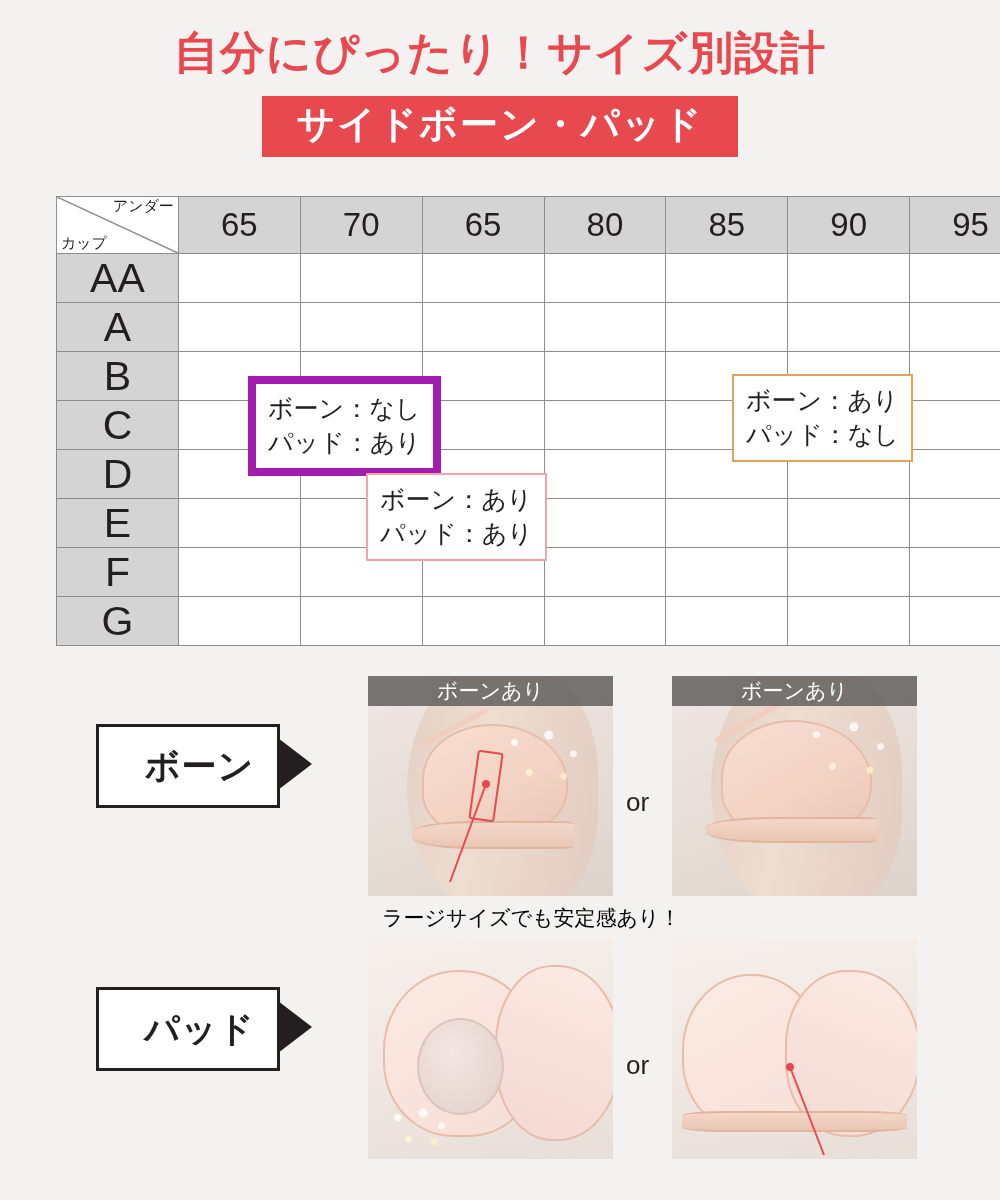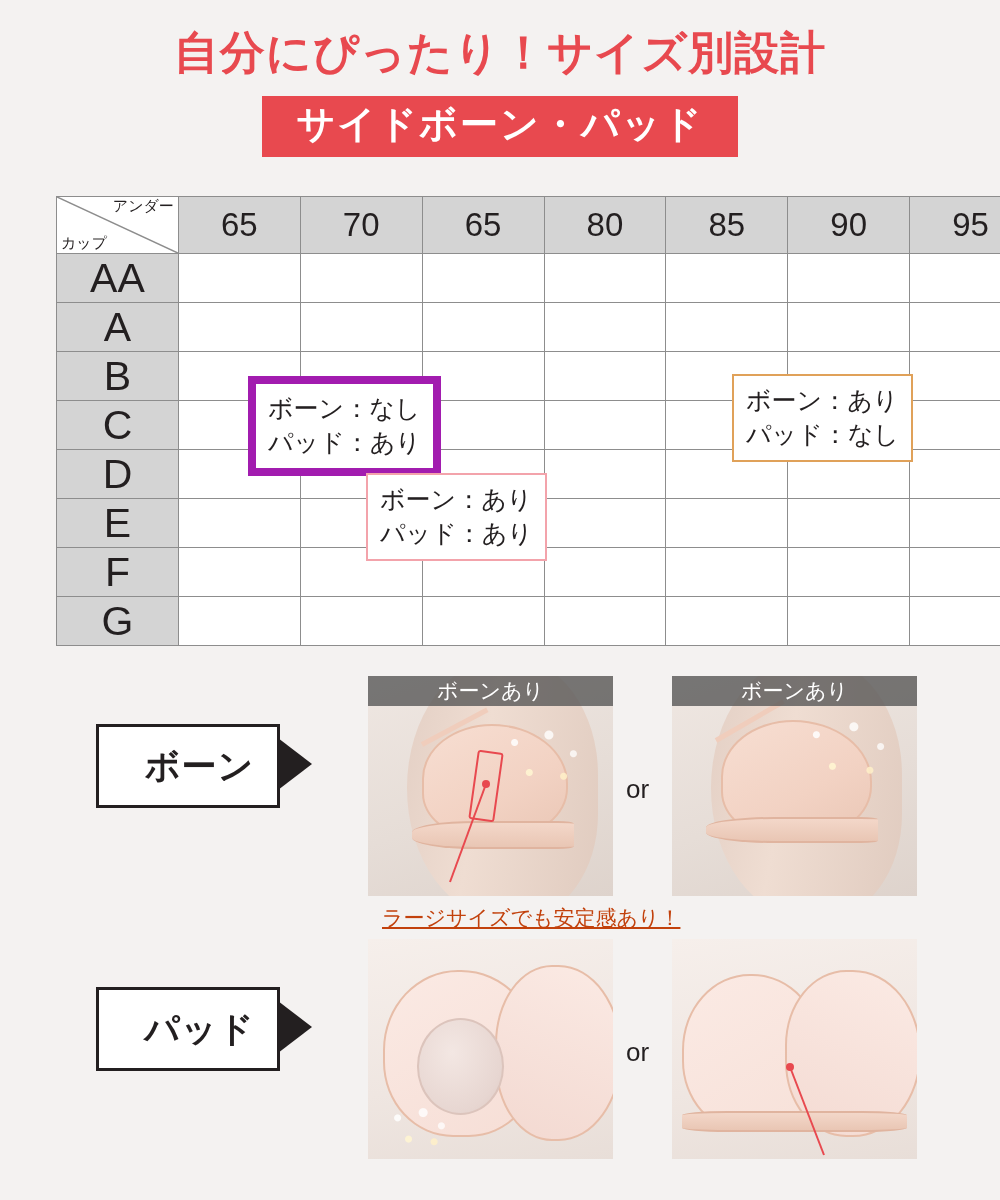--- a/index.html
+++ b/index.html
@@ -187,30 +187,29 @@
     background: rgba(85,85,85,0.78);
     color: #ffffff;
     font-size: 21px;
     text-align: center;
     line-height: 30px;
     z-index: 6;
   }
   .or {
     position: absolute;
     left: 626px;
-    top: 98px;
+    top: 111px;
     font-size: 26px;
     color: #231f20;
   }
   .note {
     position: absolute;
     font-size: 21px;
-    color: #c2410c;
+    color: #000000;
     white-space: nowrap;
-    text-decoration: underline;
   }
   #note-bone { left: 382px; top: 228px; }
 
   
   .bra {
     position: absolute;
     inset: 0;
   }
   .skin-bg { position:absolute; inset:0; background: linear-gradient(160deg,#efe7e2 0%,#e6ddd7 55%,#ded3cc 100%); }
   .torso {

